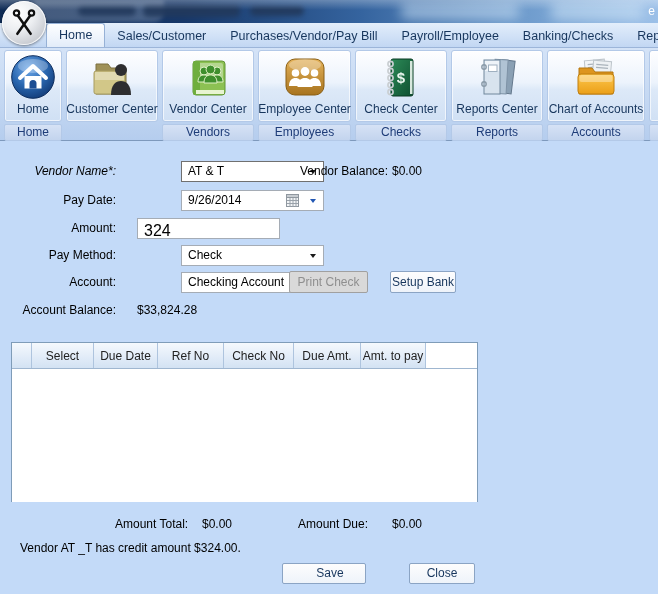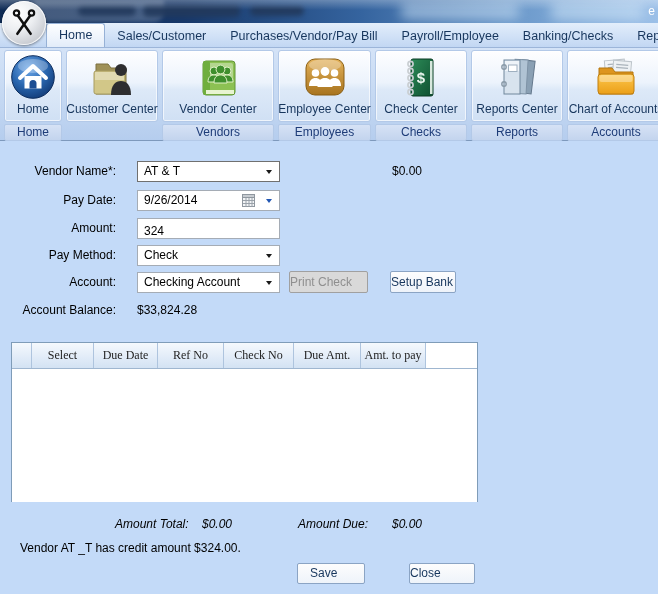--- a/index.html
+++ b/index.html
@@ -48,44 +48,44 @@
   .ric{width:48px;height:48px;display:flex;align-items:center;justify-content:center;flex:none;}
 
   
   .work{position:absolute;left:0;top:143px;width:658px;height:451px;background:#c3daf8;}
   .lbl{position:absolute;left:0;width:116px;text-align:right;font-size:12px;color:#000;
        height:21px;line-height:21px;white-space:nowrap;}
   .val{position:absolute;font-size:12px;color:#000;height:21px;line-height:21px;white-space:nowrap;}
 
   .field{position:absolute;left:137px;width:143px;height:21px;background:#fff;box-sizing:border-box;
     font-size:12px;color:#000;line-height:19px;padding-left:6px;}
-  .combo{border:1px solid #a5acb5;cursor:default;}
+  .combo{border:1px solid #a5acb5;cursor:default;margin-left:44px;}
   .combo.dark{border:1px solid #707070;}
   .tri{position:absolute;right:7px;top:8px;width:0;height:0;
     border-left:3.5px solid transparent;border-right:3.5px solid transparent;border-top:4px solid #1a1a1a;}
   .tri.blue{border-top-color:#2257b3;}
   input.textbox{position:absolute;left:137px;width:143px;height:21px;border:1px solid #a5acb5;
-    font-family:"Liberation Sans",sans-serif;font-size:12px;padding:4px 0 0 6px;box-sizing:border-box;background:#fff;}
+    font-family:"Liberation Sans",sans-serif;font-size:16px;padding:4px 0 0 6px;box-sizing:border-box;background:#fff;}
   .cal-ic{position:absolute;right:24px;top:3px;}
 
-  .btn{position:absolute;box-sizing:border-box;font-size:12px;text-align:left;cursor:pointer;
+  .btn{position:absolute;box-sizing:border-box;font-size:12px;text-align:center;cursor:pointer;
     background:linear-gradient(#fdfdfd,#eef3fa);border:1px solid #8ba4c4;border-radius:2px;color:#17365d;}
   .btn.disabled{background:#d9d9d9;border:1px solid #a0a0a0;color:#8f8f8f;cursor:default;}
 
   
   .grid{position:absolute;left:11px;top:199px;width:467px;height:160px;background:#fff;
     border:1px solid #7f9cb8;box-sizing:border-box;}
   .grid-head{display:flex;height:25px;border-bottom:1px solid #9fb6d0;}
   .gh{background:linear-gradient(#f5f9fd,#e2ecf8 55%,#d3e2f3);border-right:1px solid #aec4de;
     font-size:12px;color:#222;display:flex;align-items:center;justify-content:center;
-    box-sizing:border-box;white-space:nowrap;cursor:default;font-family:Liberation Serif, serif;}
+    box-sizing:border-box;white-space:nowrap;cursor:default;}
   .gh-fill{flex:1;background:#fff;border-right:none;}
   .grid-body{height:133px;background:#fff;}
 
-  .totlbl{position:absolute;font-size:12px;color:#000;white-space:nowrap;font-style:italic;}
+  .totlbl{position:absolute;font-size:12px;color:#000;white-space:nowrap;}
   .msg{position:absolute;left:20px;top:398px;font-size:12px;color:#000;white-space:nowrap;}
 </style>
 </head>
 <body>
 
 <div class="stage">
 
   <div class="titlebar">
     <div class="logo-glow"></div>
     <div class="tb-blob" style="left:78px;top:6px;width:58px;height:10px;"></div>
@@ -152,21 +152,21 @@
             <rect x="6" y="17" width="31" height="23" rx="2" fill="#d2c788" stroke="#a79c61"></rect>
             <rect x="7" y="18" width="29" height="8" fill="rgba(255,255,255,.35)"></rect>
             <circle cx="33" cy="16" r="6" fill="#2e2e30"></circle>
             <path d="M23 41 c0-10 4.5-14 10-14 s10 4 10 14 z" fill="#2e2e30"></path>
           </svg>
         </span>
         <span class="grp-btn-label">Customer Center</span>
       </div>
     </div>
 
-    <div class="grp" style="width:112px;border-radius:30px;">
+    <div class="grp" style="width:92px;border-radius:30px;">
       <div class="grp-btn">
         <span class="ric">
           <svg width="48" height="46" viewBox="0 0 48 46">
             <rect x="9" y="7" width="32" height="34" rx="3" fill="#8cc153" stroke="#639636"></rect>
             <rect x="11" y="9" width="28" height="15" rx="2" fill="rgba(255,255,255,.35)"></rect>
             <rect x="9" y="7" width="7" height="34" rx="2" fill="#6fae3e"></rect>
             <rect x="12" y="36" width="28" height="4" fill="#e8f4d2"></rect>
             <g fill="#3f8f2d" stroke="#dff0c4" stroke-width="1">
               <circle cx="20" cy="17" r="4"></circle>
                 <circle cx="33" cy="17" r="4"></circle>
@@ -296,25 +296,26 @@
     </div>
 
     <div class="grp" style="width:14px;">
       <div class="grp-btn" style="width:60px;"></div>
       <div class="grp-strip" style="width:60px;"></div>
     </div>
   </div>
 
   <div class="work">
 
-    <div class="lbl" style="top:18px;">Vendor Name*:</div>
+    <div class="lbl" style="top:18px;font-style:italic;">Vendor Name*:</div>
     <div class="field combo dark" style="top:18px;">
       <span>AT &amp; T</span>
       <span class="tri"></span>
     </div>
+    <div class="val" style="left:300px;top:18px;">Vendor Balance:</div>
     <div class="val" style="left:392px;top:18px;">$0.00</div>
 
     <div class="lbl" style="top:47px;">Pay Date:</div>
     <div class="field combo" style="top:47px;">
       <span>9/26/2014</span>
       <span class="cal-ic">
         <svg width="13" height="13" viewBox="0 0 13 13">
           <rect x="0.5" y="0.5" width="12" height="12" fill="#f2f4f6" stroke="#8f979f"></rect>
           <rect x="0.5" y="0.5" width="12" height="3" fill="#c7ccd1" stroke="#8f979f"></rect>
           <g stroke="#9aa2aa" stroke-width="1">
@@ -363,17 +364,17 @@
       <div class="grid-body"></div>
     </div>
 
     <div class="totlbl" style="left:115px;top:374px;">Amount Total:</div>
     <div class="totlbl" style="left:202px;top:374px;">$0.00</div>
     <div class="totlbl" style="left:298px;top:374px;">Amount Due:</div>
     <div class="totlbl" style="left:392px;top:374px;">$0.00</div>
 
     <div class="msg">Vendor AT _T has credit amount $324.00.</div>
 
-    <div class="btn" style="left:297px;top:420px;width:68px;height:21px;line-height:19px;padding-left:12px;">Save</div>
+    <div class="btn" style="left:282px;top:420px;width:84px;height:21px;line-height:19px;padding-left:12px;">Save</div>
     <div class="btn" style="left:389px;top:420px;width:66px;height:21px;line-height:19px;margin-left:20px;">Close</div>
   </div>
 
 </div>
 
 </body></html>

